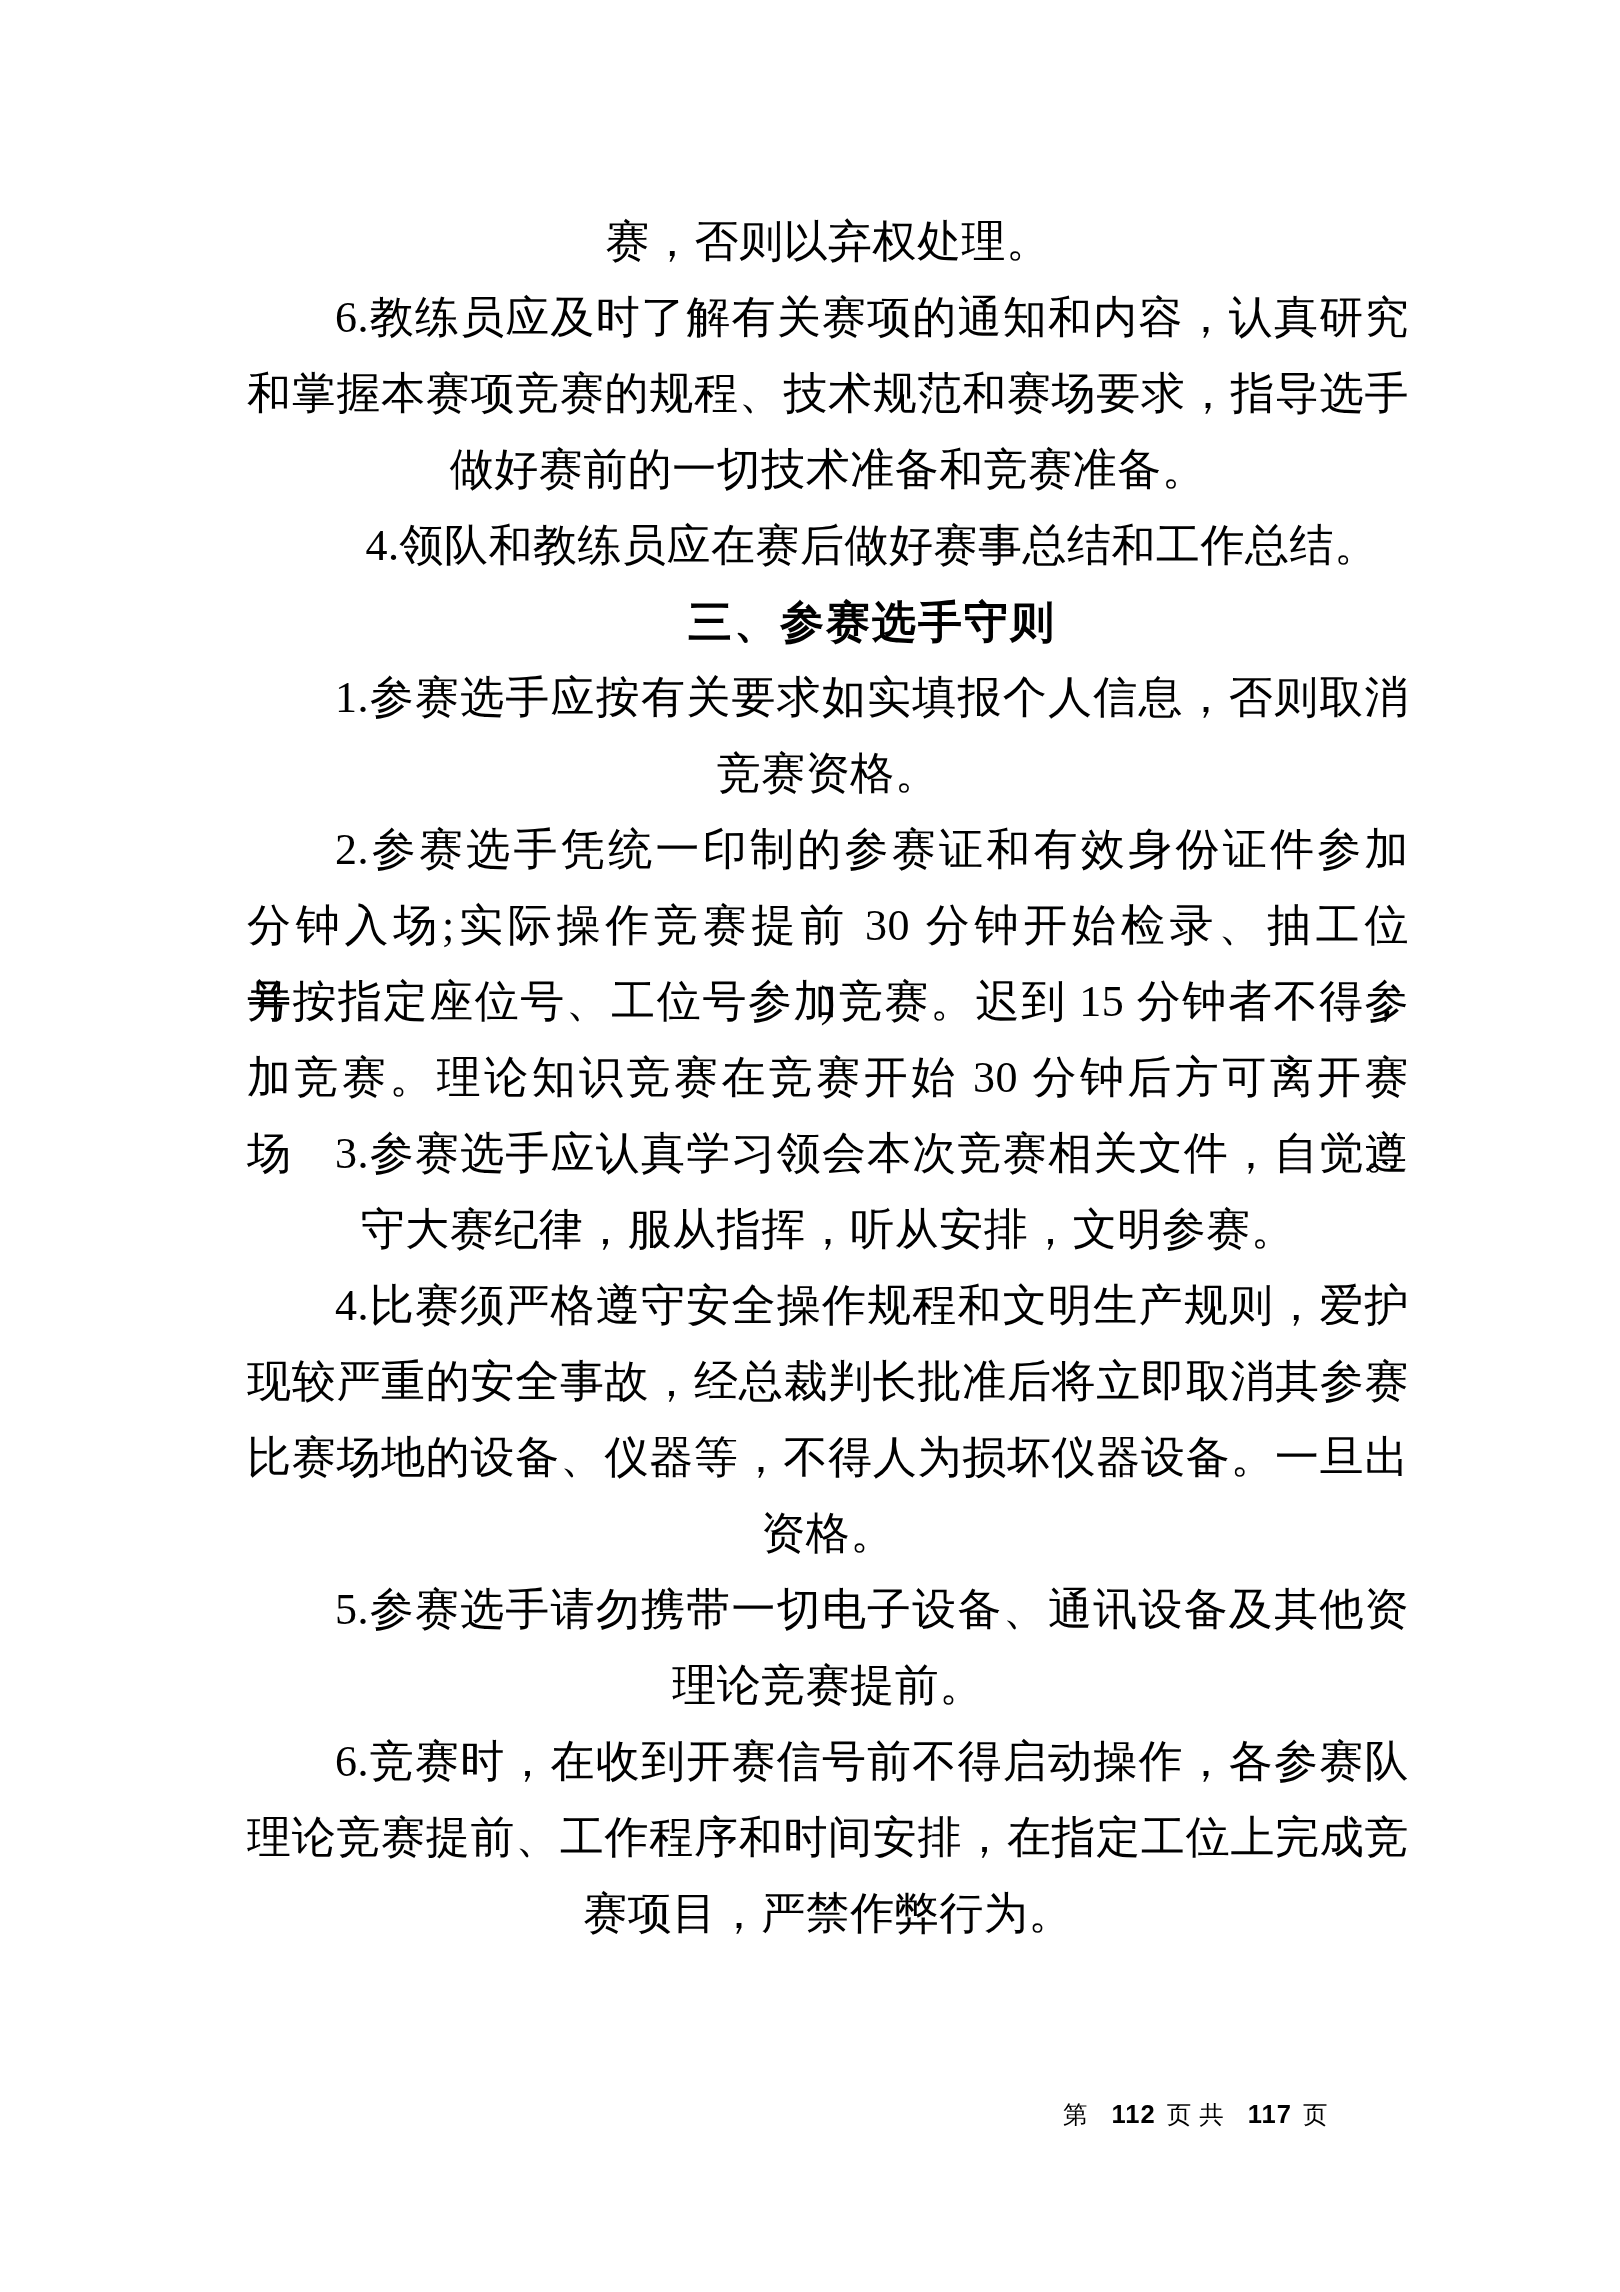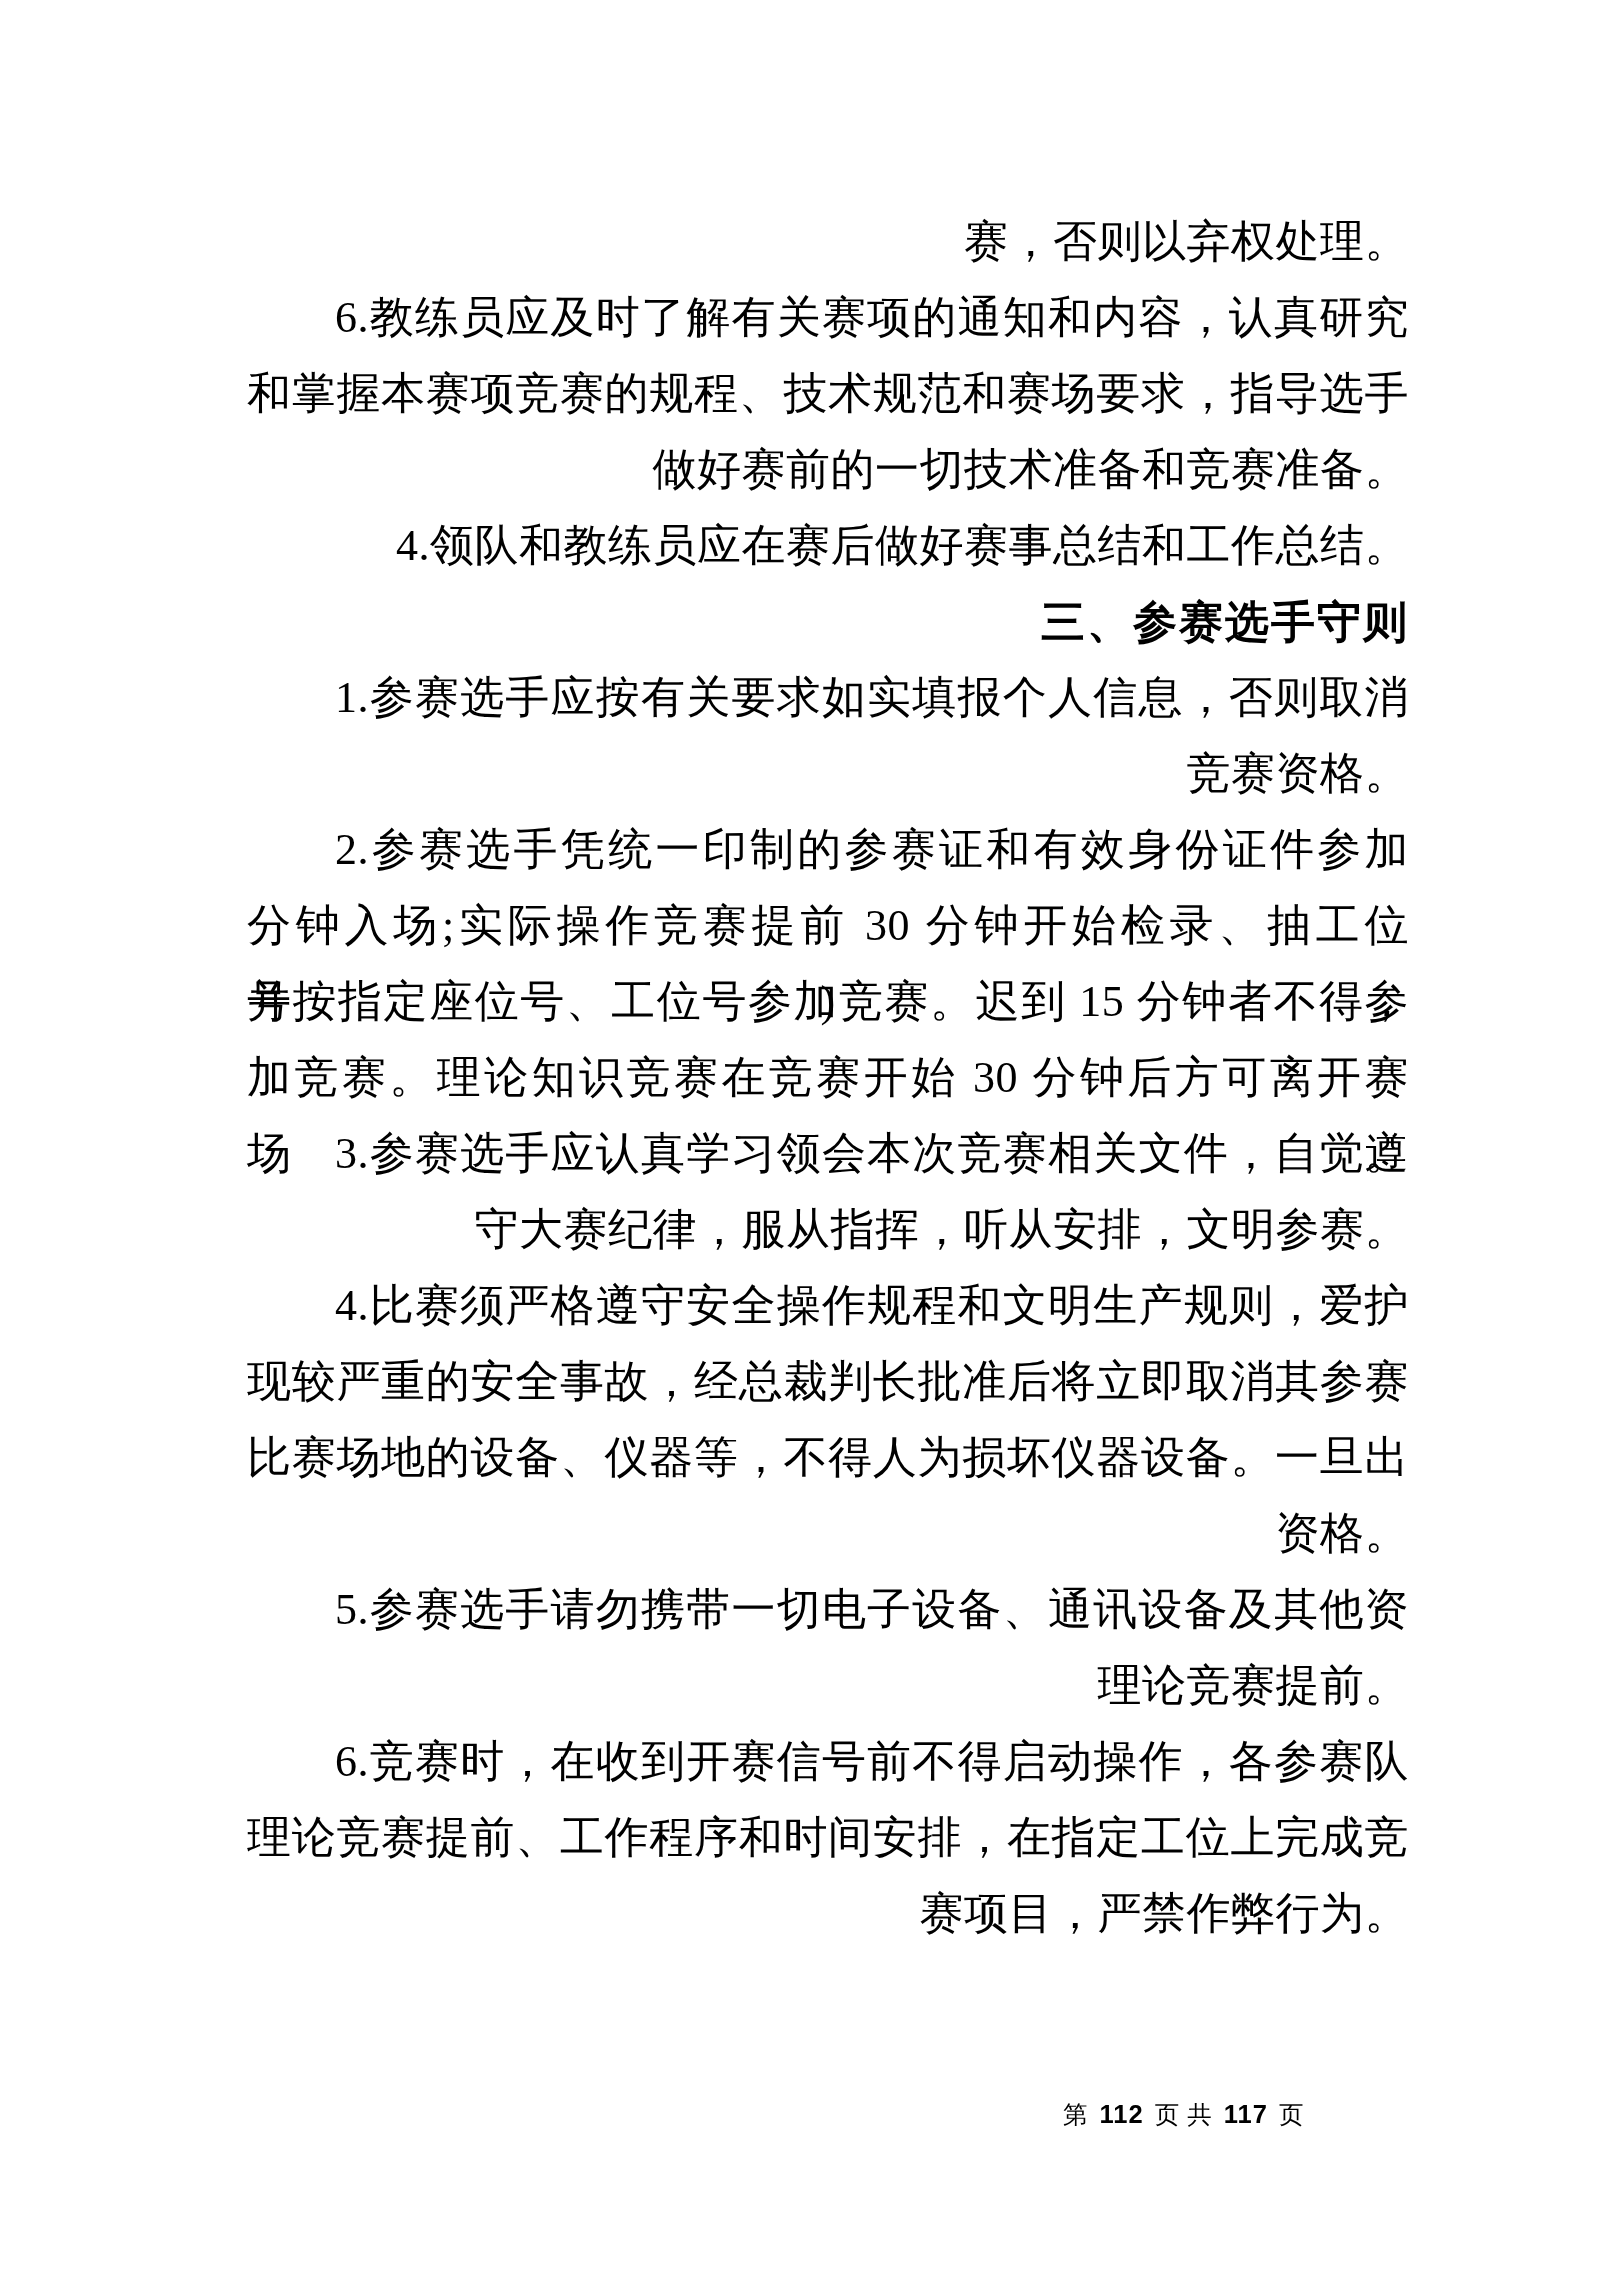--- a/index.html
+++ b/index.html
@@ -21,21 +21,21 @@
     left: 247px;
     top: 204px;
     width: 1162px;
   }
   .line {
     height: 76px;
     line-height: 76px;
     font-size: 44px;
     letter-spacing: 0.5px;
     white-space: normal;
-    text-align: right;
+    text-align: center;
   }
   .indent {
     padding-left: 88px;
   }
   .fill {
     text-align: justify;
     text-align-last: justify;
     -moz-text-align-last: justify;
   }
   .heading {
@@ -52,20 +52,21 @@
     font-size: 24.5px;
     letter-spacing: 1px;
     color: #000000;
     font-family: "Liberation Serif", "DejaVu Serif", serif;
   }
   .page-footer .num {
     font-family: "Liberation Sans", "DejaVu Sans", sans-serif;
     font-weight: 700;
     font-size: 25.5px;
     padding: 0 3.9px;
+    margin-left: 12px;
   }
 </style>
 </head>
 <body>
 
 <div class="page">
 
   <div class="doc-body">
     <div class="line">赛，否则以弃权处理。</div>
     <div class="line indent fill">6.教练员应及时了解有关赛项的通知和内容，认真研究</div>

